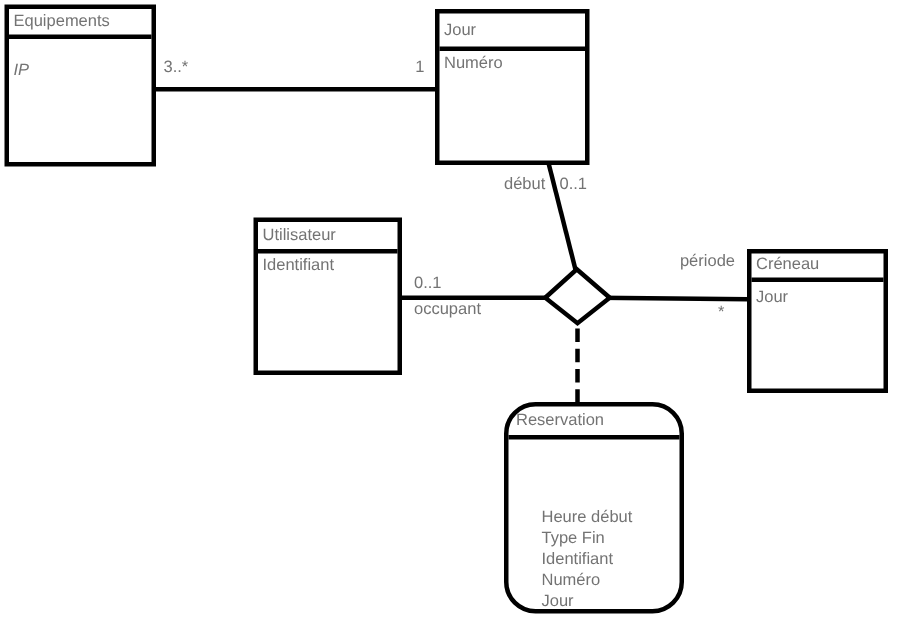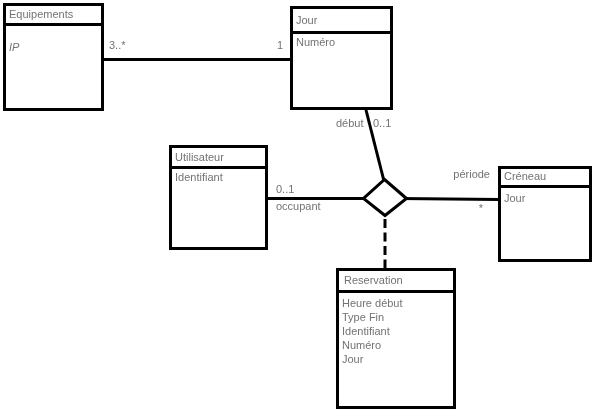--- a/index.html
+++ b/index.html
@@ -84,23 +84,23 @@
     </div>
   </div>
 
   <div class="cls" style="left:498px; top:153px; width:94px; height:96px;margin-top:13px;">
     <div class="cls-title" style="height:15.5px; line-height:15.5px;">Créneau</div>
     <div class="cls-attrs" style="padding-top:3px;">
       <div>Jour</div>
     </div>
   </div>
 
-  <div class="cls" style="left:336px; top:268px; width:120px; height:141px;">
+  <div class="cls" style="left:336px; top:268px; width:120px; height:141px;border-radius:21px;">
     <div class="cls-title" style="height:19px; line-height:19px; padding-left:5px;">Reservation</div>
-    <div class="cls-attrs" style="padding-top:4px; padding-left:3px; line-height:13.6px;">
+    <div class="cls-attrs" style="padding-top:4px; padding-left:22px; line-height:13.6px;margin-top:42px;">
       <div>Heure début</div>
       <div>Type Fin</div>
       <div>Identifiant</div>
       <div>Numéro</div>
       <div>Jour</div>
     </div>
   </div>
 
   <div class="lbl" style="left:109px; top:37.5px;">3..*</div>
   <div class="lbl right" style="left:253px; top:37.5px; width:30px;">1</div>

